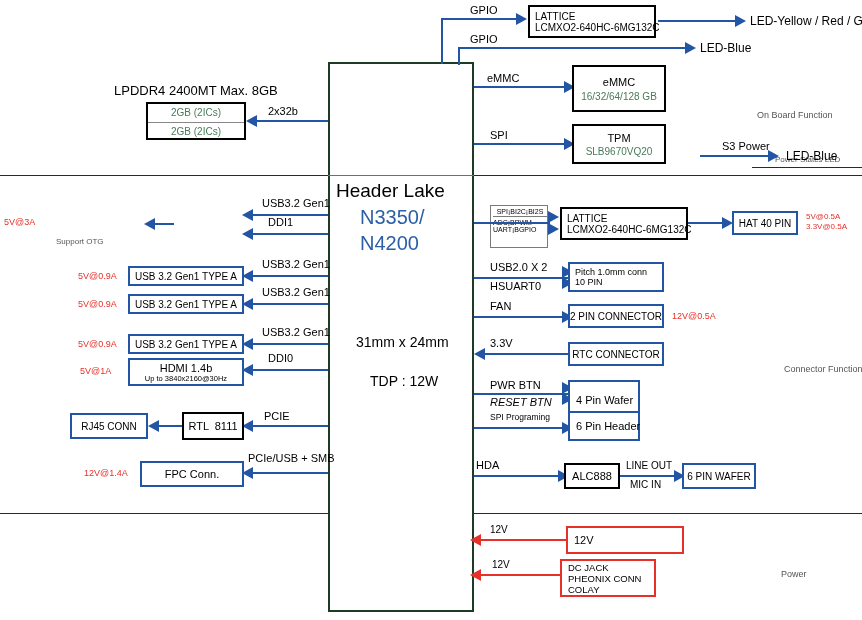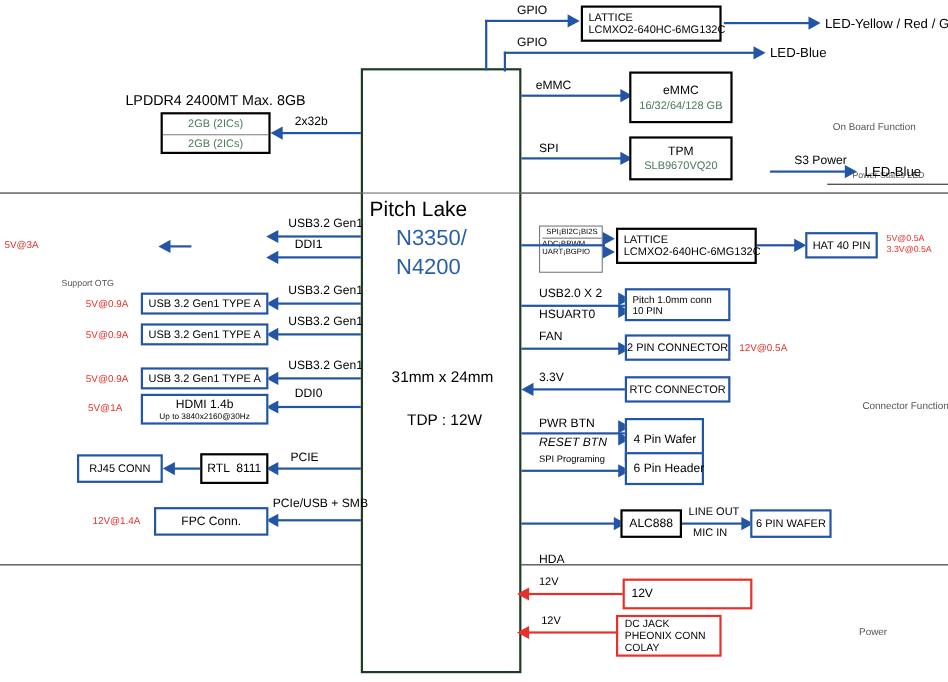--- a/index.html
+++ b/index.html
@@ -40,21 +40,21 @@
 
 <div id="canvas">
 
   <div class="hr" style="left:0;top:175px;width:862px;"></div>
   <div class="hr" style="left:0;top:513px;width:862px;"></div>
   <div class="hr" style="left:752px;top:167px;width:110px;"></div>
 
   <div class="soc" style="left:328px;top:62px;width:146px;height:550px;"></div>
   <div class="vr" style="left:328px;top:175px;height:1px;width:146px;background:#6f6f6f;"></div>
 
-  <div class="t" style="left:336px;top:180px;font-size:19px;">Pitch Lake</div>
+  <div class="t" style="left:336px;top:180px;font-size:19px;">Header Lake</div>
   <div class="t blue-txt" style="left:360px;top:206px;font-size:20px;">N3350/</div>
   <div class="t blue-txt" style="left:360px;top:232px;font-size:20px;">N4200</div>
   <div class="t" style="left:356px;top:334px;font-size:14px;">31mm x 24mm</div>
   <div class="t" style="left:370px;top:373px;font-size:14px;">TDP : 12W</div>
 
   <div class="t grey-txt" style="left:757px;top:110px;font-size:9px;">On Board Function</div>
   <div class="t grey-txt" style="left:775px;top:155px;font-size:8px;">Power States LED</div>
   <div class="t grey-txt" style="left:784px;top:364px;font-size:9px;">Connector Function</div>
   <div class="t grey-txt" style="left:781px;top:569px;font-size:9px;">Power</div>
 
@@ -114,21 +114,21 @@
 
   <div class="t" style="left:268px;top:216px;font-size:11px;">DDI1</div>
   <div class="line" style="left:250px;top:233px;width:78px;height:2px;"></div>
   <div class="arw arw-l" style="left:242px;top:228px;"></div>
 
 
   <div class="line" style="left:152px;top:223px;width:22px;height:2px;"></div>
   <div class="arw arw-l" style="left:144px;top:218px;"></div>
 
   <div class="t red-txt" style="left:4px;top:217px;font-size:9px;">5V@3A</div>
-  <div class="t grey-txt" style="left:56px;top:253px;font-size:8px;">Support OTG</div>
+  <div class="t grey-txt" style="left:56px;top:237px;font-size:8px;">Support OTG</div>
 
   <div class="t" style="left:262px;top:258px;font-size:11px;">USB3.2 Gen1</div>
   <div class="line" style="left:250px;top:275px;width:78px;height:2px;"></div>
   <div class="arw arw-l" style="left:242px;top:270px;"></div>
   <div class="box b-blue" style="left:128px;top:266px;width:116px;height:20px;">
     <span class="t" style="position:static;font-size:10px;">USB 3.2 Gen1 TYPE A</span>
   </div>
   <div class="t red-txt" style="left:78px;top:271px;font-size:9px;">5V@0.9A</div>
 
   <div class="t" style="left:262px;top:286px;font-size:11px;">USB3.2 Gen1</div>
@@ -232,21 +232,21 @@
     <span class="t" style="position:static;font-size:11px;">4 Pin Wafer</span>
   </div>
 
   <div class="t" style="left:490px;top:412px;font-size:8.5px;">SPI Programing</div>
   <div class="line" style="left:474px;top:427px;width:96px;height:2px;"></div>
   <div class="arw arw-r" style="left:562px;top:422px;"></div>
   <div class="box b-blue" style="left:568px;top:411px;width:72px;height:30px;align-items:flex-start;padding-left:6px;">
     <span class="t" style="position:static;font-size:11px;">6 Pin Header</span>
   </div>
 
-  <div class="t" style="left:490px;top:459px;font-size:11px;margin-top:44px;">HDA</div>
+  <div class="t" style="left:476px;top:459px;font-size:11px;">HDA</div>
   <div class="line" style="left:474px;top:475px;width:90px;height:2px;"></div>
   <div class="arw arw-r" style="left:558px;top:470px;"></div>
   <div class="box b-black" style="left:564px;top:463px;width:56px;height:26px;">
     <span class="t" style="position:static;font-size:11px;">ALC888</span>
   </div>
   <div class="t" style="left:626px;top:460px;font-size:10px;">LINE OUT</div>
   <div class="t" style="left:630px;top:479px;font-size:10px;">MIC IN</div>
   <div class="line" style="left:620px;top:475px;width:60px;height:2px;"></div>
   <div class="arw arw-r" style="left:674px;top:470px;"></div>
   <div class="box b-blue" style="left:682px;top:463px;width:74px;height:26px;">

